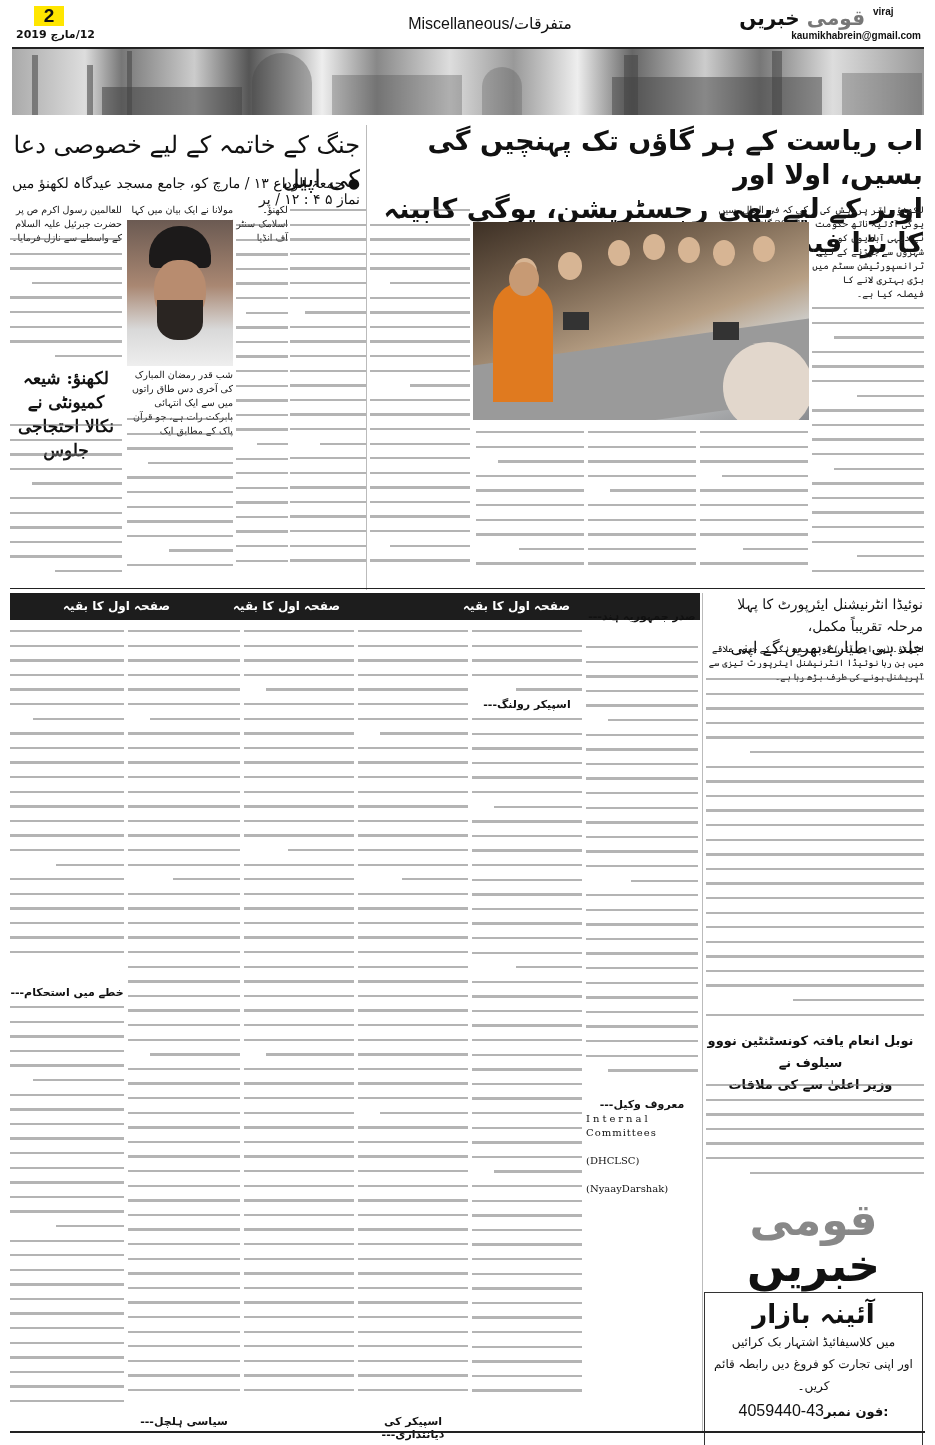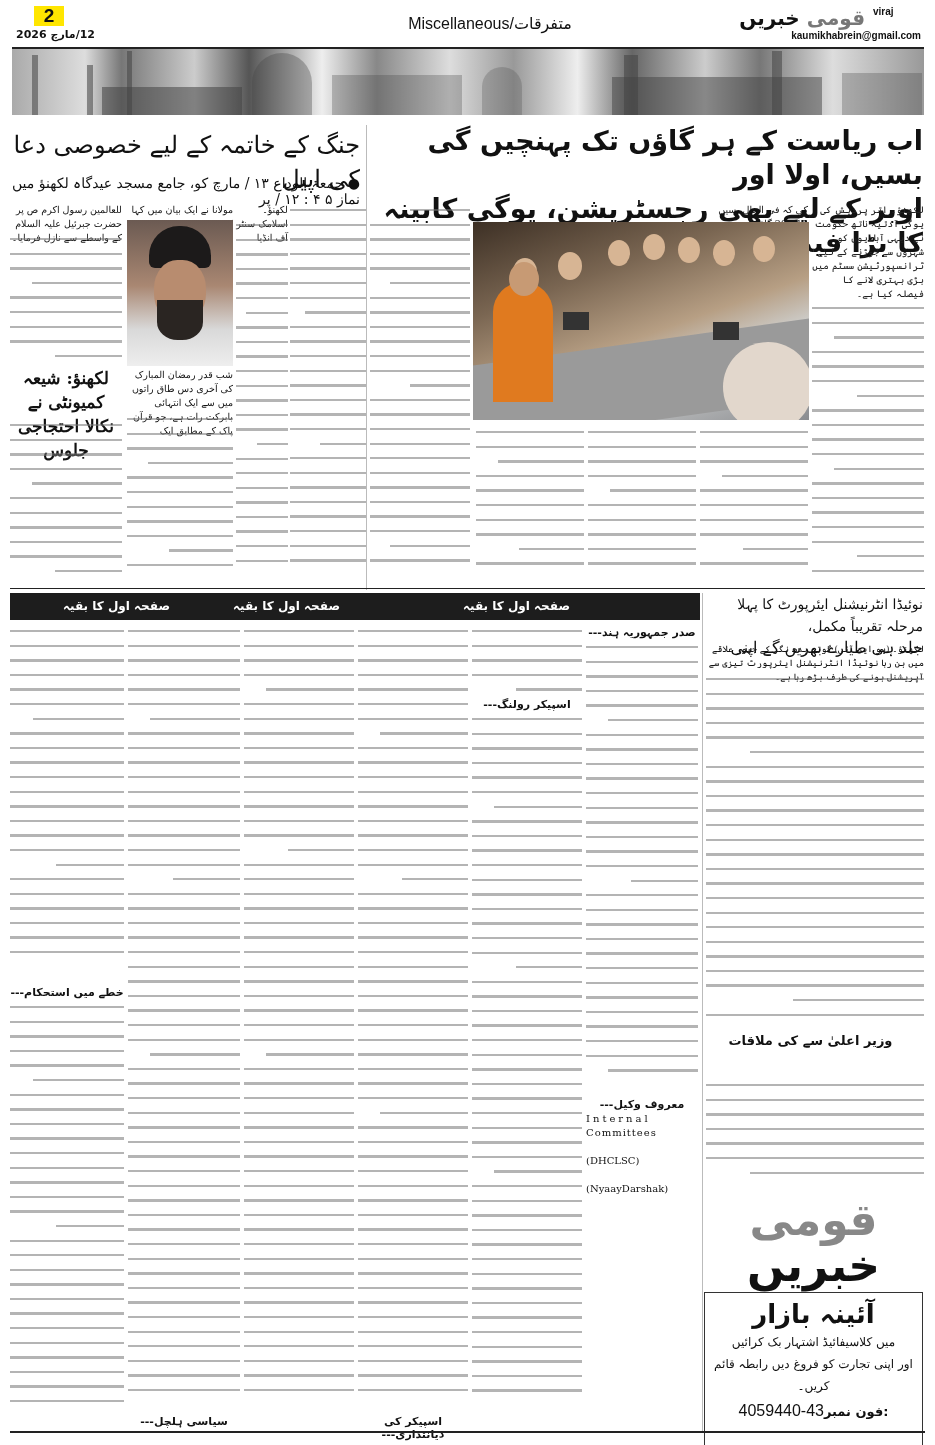--- a/index.html
+++ b/index.html
@@ -53,21 +53,21 @@
   .ad .line { font: 12px "DejaVu Serif", serif; line-height: 22px; }
   .ad .phone { font: 16px "Liberation Sans", sans-serif; line-height: 28px; direction: ltr; }
   .ad .phone b { font: bold 13px "DejaVu Sans", sans-serif; }
   .vline { background: #bbb; width: 1px; }
   .bottom-rule { left: 10px; top: 1431px; width: 915px; height: 2px; background: #222; }
 </style>
 </head>
 <body>
 
 <div class="abs page-num">2</div>
-<div class="abs date rtl">12/مارچ 2026</div>
+<div class="abs date rtl">12/مارچ 2019</div>
 <div class="abs section">
   <span>Miscellaneous/</span><b>متفرقات</b>
 </div>
 <div class="abs logo rtl">
   <span class="gr">قومی</span>
   <span>خبریں</span>
 </div>
 <div class="abs viraj"><span>viraj</span></div>
 <div class="abs email">kaumikhabrein@gmail.com</div>
 
@@ -324,21 +324,21 @@
 </div>
 
 <div class="abs rule" style="left:10px;top:588px;width:915px;height:1px"></div>
 
 <div class="abs black-bar">
   <span style="right:130px">صفحہ اول کا بقیہ</span>
   <span style="right:360px">صفحہ اول کا بقیہ</span>
   <span style="right:530px">صفحہ اول کا بقیہ</span>
 </div>
 
-<div class="abs subhead" style="left:586px;top:624px;width:112px">صدر جمہوریہ ہند---</div>
+<div class="abs subhead" style="left:586px;top:608px;width:112px">صدر جمہوریہ ہند---</div>
 <div class="abs col" style="left:586px;top:640px;width:112px;height:788px">
   <div class="lines">
       <div class="l"></div>
       <div class="l"></div>
       <div class="l"></div>
       <div class="l"></div>
       <div class="l"></div>
       <div class="l m"></div>
       <div class="l"></div>
       <div class="l"></div>
@@ -702,20 +702,21 @@
       <div class="l"></div>
       <div class="l"></div>
       <div class="l"></div>
       <div class="l"></div>
       <div class="l s"></div>
       <div class="l"></div>
     </div>
 </div>
 
 <div class="abs nobel-head">
+  <div>نوبل انعام یافتہ کونسٹنٹین نووو سیلوف نے</div>
   <div>وزیر اعلیٰ سے کی ملاقات</div>
 </div>
 <div class="abs col" style="left:706px;top:1078px;width:218px;height:110px">
   <div class="lines">
       <div class="l"></div>
       <div class="l"></div>
       <div class="l"></div>
       <div class="l"></div>
       <div class="l"></div>
       <div class="l"></div>

